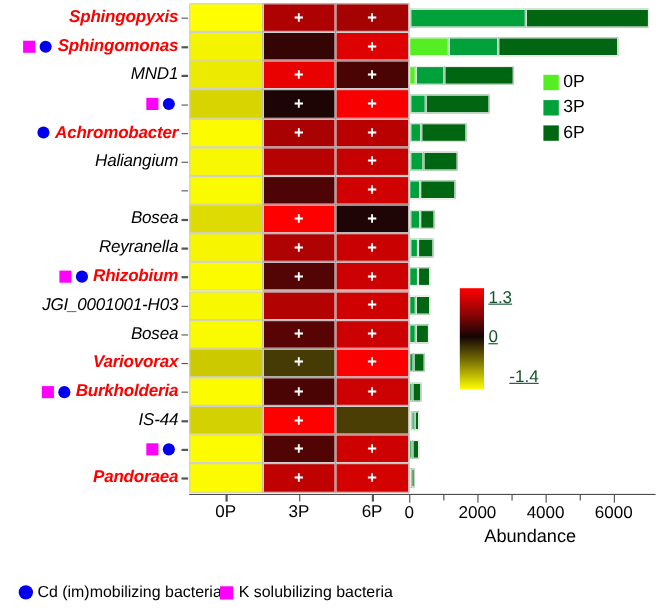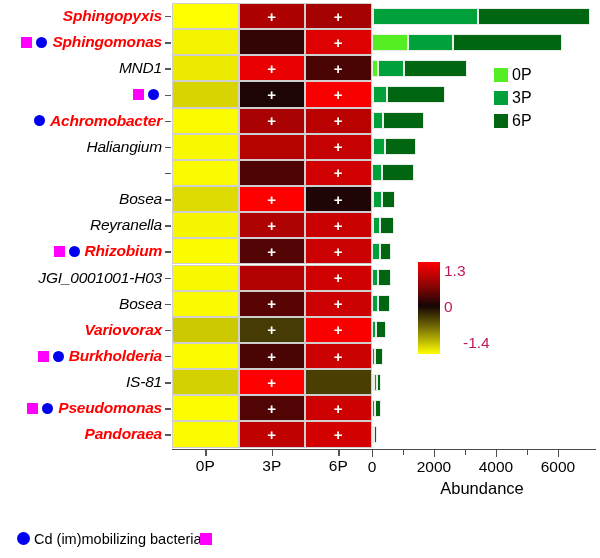--- a/index.html
+++ b/index.html
@@ -57,21 +57,21 @@
   .baxis{position:absolute;background:#4a4a4a;}
   .btick{position:absolute;width:1.4px;background:#4a4a4a;}
   .btlabel{position:absolute;font-size:15.5px;color:#000;text-align:center;}
   .bxtitle{position:absolute;font-size:16.5px;color:#000;text-align:center;}
 
   
   .lgswatch{position:absolute;width:14px;height:14px;}
   .lgtext{position:absolute;font-size:16px;color:#000;}
 
   .cbar{position:absolute;}
-  .cbtext{position:absolute;font-size:15.5px;color:#be185d;}
+  .cbtext{position:absolute;font-size:15.5px;color:#14532d;text-decoration:underline;}
 
   .botlg{position:absolute;font-size:14.5px;color:#000;white-space:nowrap;}
   .botsq{position:absolute;width:12px;height:12px;background:#ff00ff;}
   .botci{position:absolute;width:13px;height:13px;border-radius:50%;background:#0000ee;}
 </style>
 </head>
 <body>
 
 <div id="fig">
     <div class="rowlabel red" style="top: 3px; right: 436px;">
@@ -129,27 +129,26 @@
       <span class="txt">Variovorax</span>
     </div>
     <div class="tickdash" style="left: 165px; top: 329.875px;"></div>
     <div class="rowlabel red" style="top: 342.95px; right: 436px;">
       <span class="marker-sq"></span>
       <span class="marker-ci"></span>
       <span class="txt">Burkholderia</span>
     </div>
     <div class="tickdash" style="left: 165px; top: 356.025px;"></div>
     <div class="rowlabel plain" style="top: 369.1px; right: 436px;">
-      <span class="txt">IS-81</span>
+      <span class="txt">IS-44</span>
     </div>
     <div class="tickdash" style="left: 165px; top: 382.175px;"></div>
     <div class="rowlabel red" style="top: 395.25px; right: 436px;">
       <span class="marker-sq"></span>
       <span class="marker-ci"></span>
-      <span class="txt">Pseudomonas</span>
     </div>
     <div class="tickdash" style="left: 165px; top: 408.325px;"></div>
     <div class="rowlabel red" style="top: 421.4px; right: 436px;">
       <span class="txt">Pandoraea</span>
     </div>
     <div class="tickdash" style="left: 165px; top: 434.475px;"></div>
     <div class="hmcell" style="left: 172px; top: 3px; width: 66.5px; height: 26.15px; background: rgb(255, 255, 0);"></div>
     <div class="hmcell" style="left: 238.5px; top: 3px; width: 66.5px; height: 26.15px; background: rgb(174, 2, 2);">
       <span>+</span>
     </div>
@@ -335,13 +334,14 @@
     <div class="lgtext" style="left: 512px; top: 89px;">3P</div>
     <div class="lgswatch" style="left: 494px; top: 114px; background: rgb(0, 102, 17);"></div>
     <div class="lgtext" style="left: 512px; top: 112px;">6P</div>
     <div class="cbar" style="left: 418px; top: 262px; width: 22px; height: 92px; background: linear-gradient(rgb(255, 0, 0) 0%, rgb(138, 4, 4) 26%, rgb(20, 5, 5) 48%, rgb(122, 114, 5) 72%, rgb(255, 255, 0) 100%);"></div>
     <div class="cbtext" style="left: 444px; top: 262px;">1.3</div>
     <div class="cbtext" style="left: 444px; top: 298px;">0</div>
     <div class="cbtext" style="left: 463px; top: 334px;">-1.4</div>
     <div class="botci" style="left: 17px; top: 532px;"></div>
     <div class="botlg" style="left: 34px; top: 531px;">Cd (im)mobilizing bacteria</div>
     <div class="botsq" style="left: 200px; top: 533px;"></div>
+    <div class="botlg" style="left: 217px; top: 531px;">K solubilizing bacteria</div>
   </div>
 
 </body></html>

